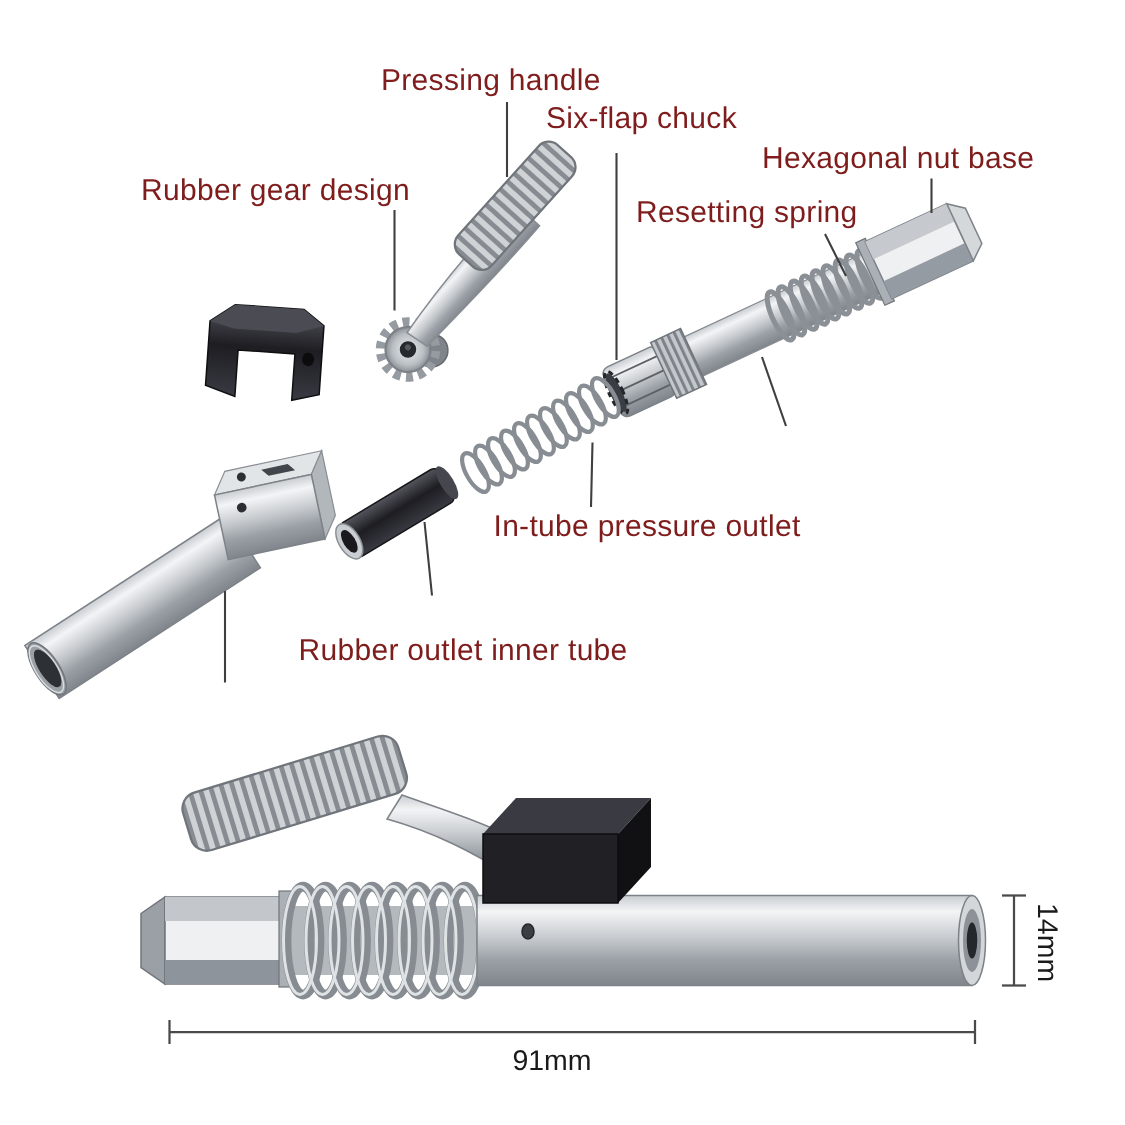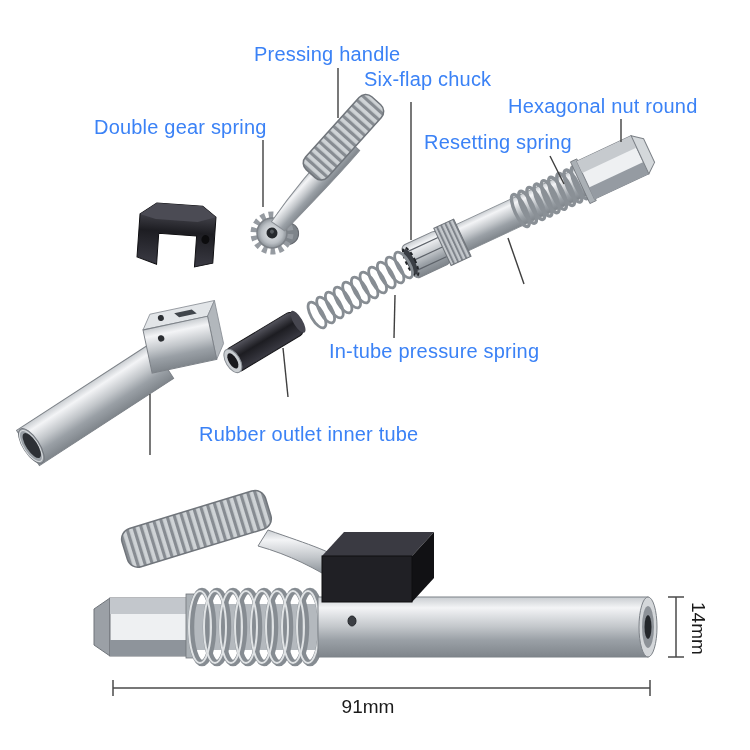--- a/index.html
+++ b/index.html
@@ -1,20 +1,20 @@
 <!DOCTYPE html>
 <html><head>
 <meta charset="utf-8">
 <style>
   html,body{margin:0;padding:0;background:#ffffff;}
   .stage{position:relative;width:750px;height:750px;background:#ffffff;overflow:hidden;
          font-family:"Liberation Sans",sans-serif;}
   .stage svg{position:absolute;left:0;top:0;}
   .label{position:absolute;font-family:"Liberation Sans",sans-serif;font-size:20px;
-         color:#3b82f6;white-space:nowrap;letter-spacing:0.2px;}
+         color:#7f1d1d;white-space:nowrap;letter-spacing:0.2px;}
   .dim{font-family:"Liberation Sans",sans-serif;font-size:19px;fill:#1a1a1a;}
 </style>
 </head>
 <body>
 
 <div class="stage">
 
 <svg width="750" height="750" viewBox="0 0 750 750">
   <defs>
     <linearGradient id="metalV" x1="0" y1="0" x2="0" y2="1">
@@ -207,19 +207,19 @@
   <g stroke="#4a4a4a" stroke-width="1.5">
     <line x1="668" y1="597" x2="684" y2="597"></line>
     <line x1="668" y1="657" x2="684" y2="657"></line>
     <line x1="676" y1="597" x2="676" y2="657"></line>
   </g>
   <text class="dim" transform="translate(692,602) rotate(90)">14mm</text>
 </svg>
 
 <div class="label" style="left:254px;top:43px">Pressing handle</div>
 <div class="label" style="left:364px;top:68px">Six-flap chuck</div>
-<div class="label" style="left:508px;top:95px">Hexagonal nut round</div>
-<div class="label" style="left:94px;top:116px">Double gear spring</div>
+<div class="label" style="left:508px;top:95px">Hexagonal nut base</div>
+<div class="label" style="left:94px;top:116px">Rubber gear design</div>
 <div class="label" style="left:424px;top:131px">Resetting spring</div>
-<div class="label" style="left:329px;top:340px">In-tube pressure spring</div>
+<div class="label" style="left:329px;top:340px">In-tube pressure outlet</div>
 <div class="label" style="left:199px;top:423px">Rubber outlet inner tube</div>
 
 </div>
 
 </body></html>

